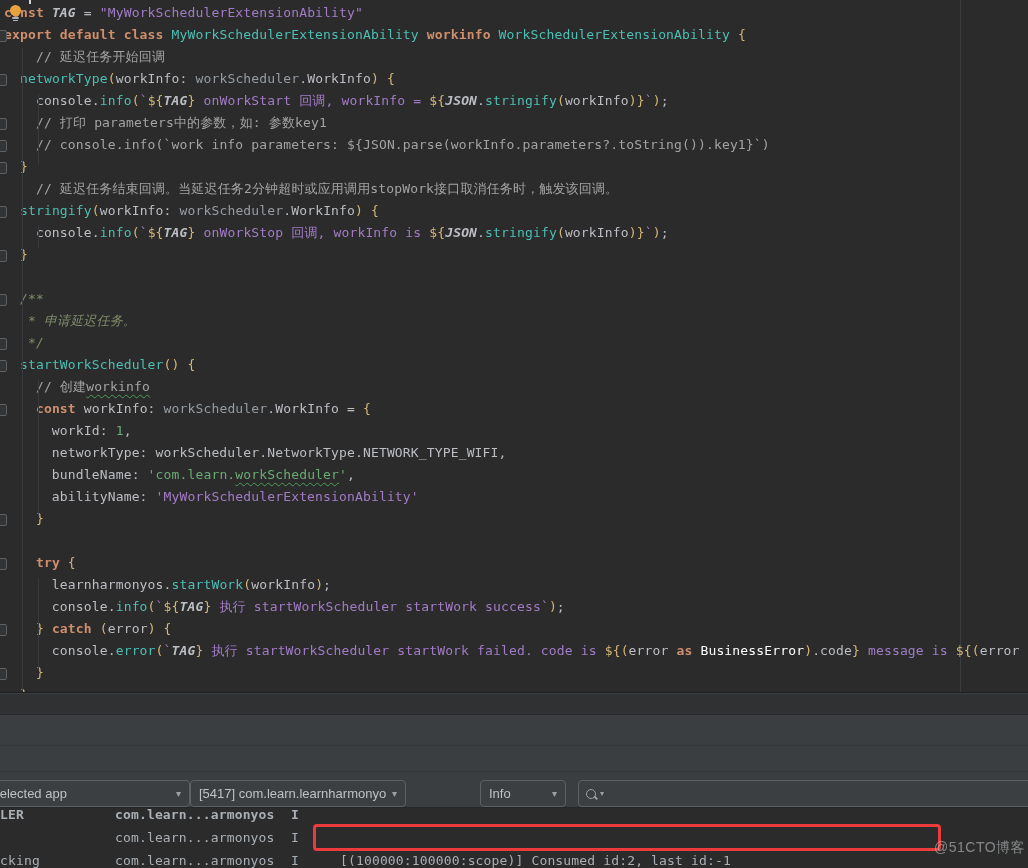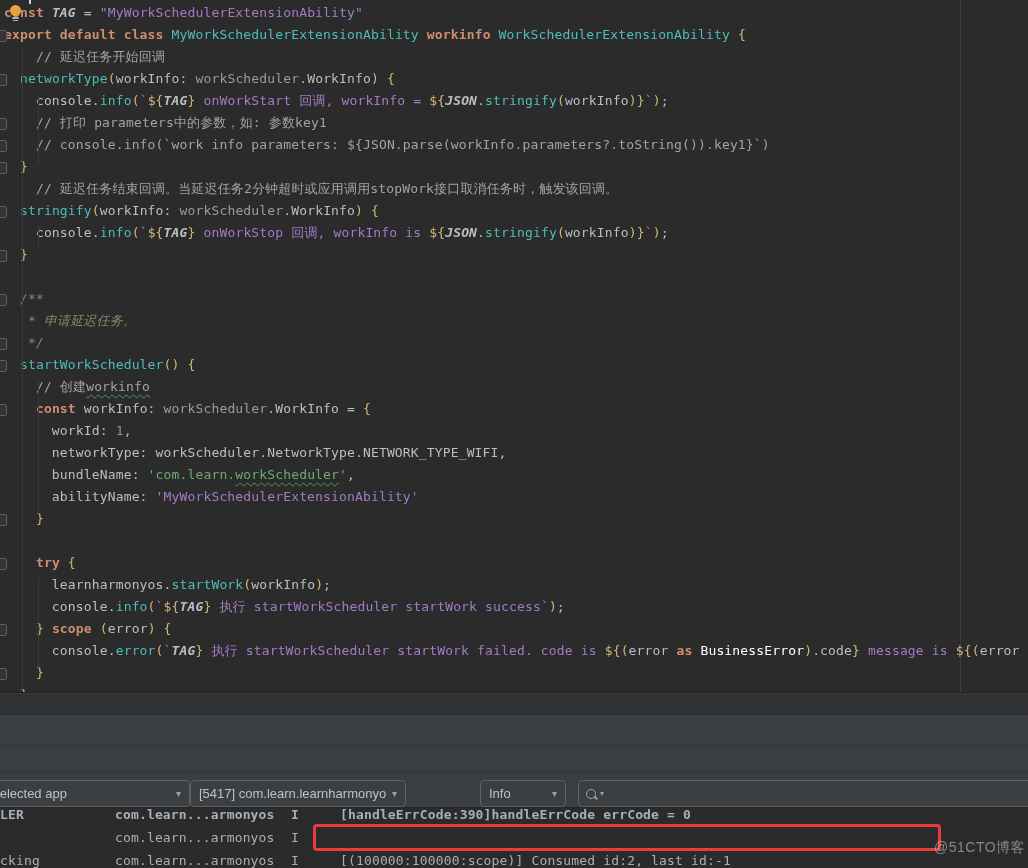--- a/index.html
+++ b/index.html
@@ -92,21 +92,21 @@
         <div class="code-line"><span class="tk def">    </span><span class="tk kw">const</span><span class="tk def"> workInfo</span><span class="tk def">: </span><span class="tk dim">workScheduler</span><span class="tk def">.WorkInfo</span><span class="tk def"> = </span><span class="tk br">{</span></div>
         <div class="code-line"><span class="tk def">      workId: </span><span class="tk num">1</span><span class="tk def">,</span></div>
         <div class="code-line"><span class="tk def">      networkType: workScheduler.NetworkType.NETWORK_TYPE_WIFI,</span></div>
         <div class="code-line"><span class="tk def">      bundleName: </span><span class="tk str">'com.learn.</span><span class="tk str wavy">workScheduler</span><span class="tk str">'</span><span class="tk def">,</span></div>
         <div class="code-line"><span class="tk def">      abilityName: </span><span class="tk pstr">'MyWorkSchedulerExtensionAbility'</span></div>
         <div class="code-line"><span class="tk def">    </span><span class="tk br">}</span></div>
         <div class="code-line"></div>
         <div class="code-line"><span class="tk def">    </span><span class="tk kw">try</span><span class="tk def"> </span><span class="tk br">{</span></div>
         <div class="code-line"><span class="tk def">      learnharmonyos.</span><span class="tk fn">startWork</span><span class="tk br">(</span><span class="tk def">workInfo</span><span class="tk br">)</span><span class="tk def">;</span></div>
         <div class="code-line"><span class="tk def">      console.</span><span class="tk fn">info</span><span class="tk br">(</span><span class="tk pstr">`</span><span class="tk br">${</span><span class="tk def b">TAG</span><span class="tk br">}</span><span class="tk pstr"> 执行 startWorkScheduler startWork success</span><span class="tk pstr">`</span><span class="tk br">)</span><span class="tk def">;</span></div>
-        <div class="code-line"><span class="tk def">    </span><span class="tk br">}</span><span class="tk def"> </span><span class="tk kw">scope</span><span class="tk def"> </span><span class="tk br">(</span><span class="tk def">error</span><span class="tk br">)</span><span class="tk def"> </span><span class="tk br">{</span></div>
+        <div class="code-line"><span class="tk def">    </span><span class="tk br">}</span><span class="tk def"> </span><span class="tk kw">catch</span><span class="tk def"> </span><span class="tk br">(</span><span class="tk def">error</span><span class="tk br">)</span><span class="tk def"> </span><span class="tk br">{</span></div>
         <div class="code-line"><span class="tk def">      console.</span><span class="tk fn">error</span><span class="tk br">(</span><span class="tk pstr">`</span><span class="tk def b">TAG</span><span class="tk br">}</span><span class="tk pstr"> 执行 startWorkScheduler startWork failed. code is </span><span class="tk br">${(</span><span class="tk def">error</span><span class="tk def"> </span><span class="tk kw">as</span><span class="tk def"> </span><span class="tk gold">BusinessError</span><span class="tk br">)</span><span class="tk def">.code</span><span class="tk br">}</span><span class="tk pstr"> message is </span><span class="tk br">${(</span><span class="tk def">error</span></div>
         <div class="code-line"><span class="tk def">    </span><span class="tk br">}</span></div>
         <div class="code-line"><span class="tk def">  </span><span class="tk br">}</span></div>
       </div>
     <div id="caret-tick"></div>
     <div id="bulb">
       <div class="bulb-glass"></div>
       <div class="bulb-base"></div>
       <div class="bulb-base2"></div>
     </div>
@@ -157,21 +157,20 @@
       <span class="mag-arrow">▾</span>
       <input id="search-input" placeholder="" style="">
     </div>
 
     <div id="log-area">
       <div id="log-rows">
           <div class="log-row" style="top: -4px; font-weight: bold;">
             <span class="lc tag" style="left: 0px;">LER</span>
             <span class="lc process" style="left: 115px;">com.learn...armonyos</span>
             <span class="lc level" style="left: 291px;">I</span>
-            <span class="lc message" style="left: 340px;">[handleErrCode:390]handleErrCode errCode = 0</span>
           </div>
           <div class="log-row hl" style="top: 19px;">
             <span class="lc tag" style="left: 0px;"></span>
             <span class="lc process" style="left: 115px;">com.learn...armonyos</span>
             <span class="lc level" style="left: 291px;">I</span>
           </div>
           <div class="log-row" style="top: 42px;">
             <span class="lc tag" style="left: 0px;">cking</span>
             <span class="lc process" style="left: 115px;">com.learn...armonyos</span>
             <span class="lc level" style="left: 291px;">I</span>

